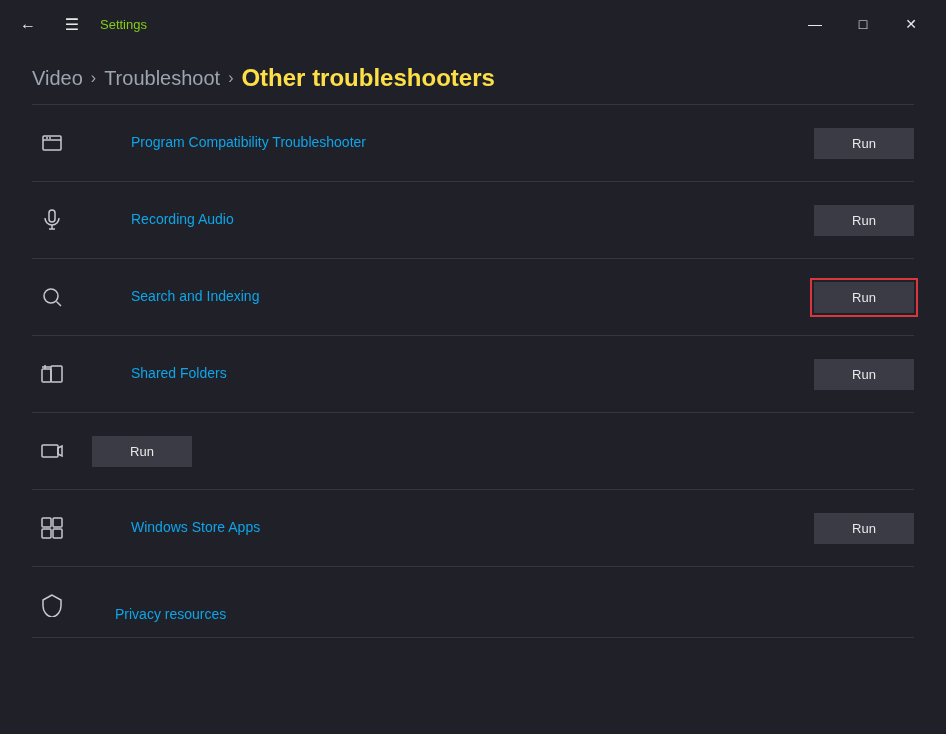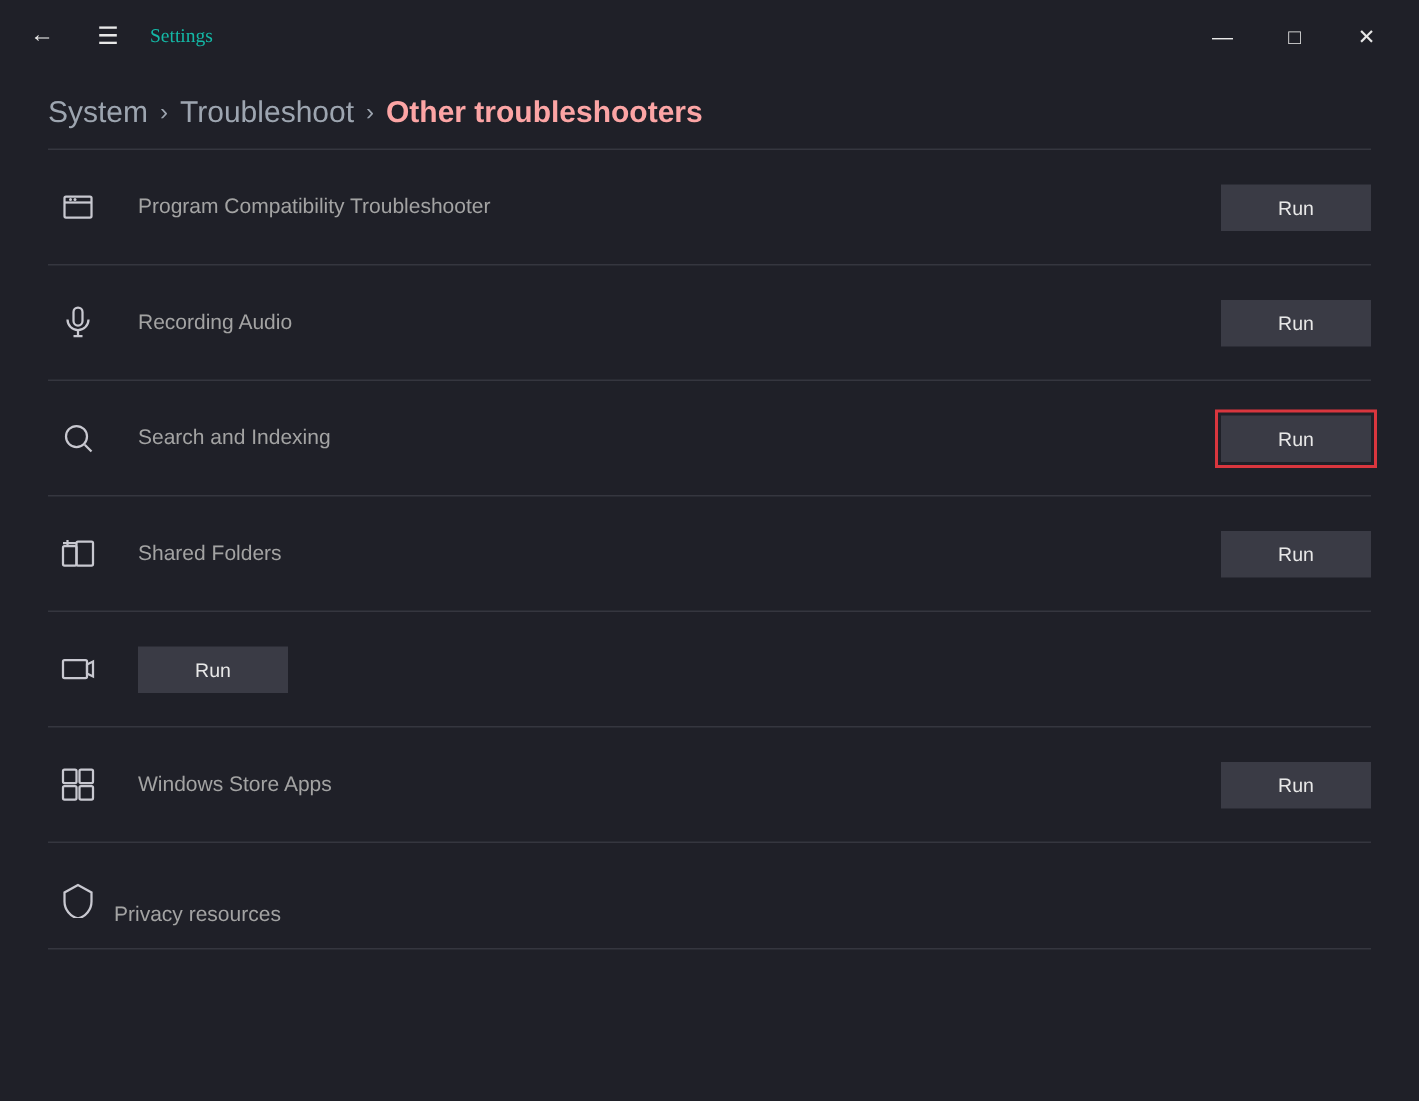--- a/index.html
+++ b/index.html
@@ -34,22 +34,21 @@
       color: #e8e8e8;
       font-size: 14px;
       cursor: pointer;
       display: flex;
       align-items: center;
       justify-content: center;
       border-radius: 4px;
     }
     .title-bar-title {
       font-size: 13px;
-      color: #14b8a6;
-      font-family: Liberation Serif, serif;
+      color: #84cc16;
     }
     .back-btn {
       width: 32px;
       height: 32px;
       background: transparent;
       border: none;
       color: #e8e8e8;
       font-size: 16px;
       cursor: pointer;
       display: flex;
@@ -81,23 +80,23 @@
     }
     .breadcrumb-item {
       color: #9da5b0;
       cursor: pointer;
     }
     .breadcrumb-separator {
       color: #9da5b0;
       font-size: 16px;
     }
     .breadcrumb-current {
-      color: #fca5a5;
+      color: #fde047;
       font-weight: 700;
-      font-size: 20px;
+      font-size: 24px;
     }
 
     
     .divider {
       height: 1px;
       background: #35363f;
       margin: 0 32px;
     }
 
     
@@ -122,22 +121,23 @@
       color: #c8c8d0;
       font-size: 22px;
       flex-shrink: 0;
     }
     .item-text {
       flex: 1;
     }
     .item-title {
       font-size: 14px;
       font-weight: 500;
-      color: #a3a3a3;
+      color: #0ea5e9;
       margin-bottom: 3px;
+      margin-left: 39px;
     }
     .item-desc {
       font-size: 12px;
       color: #9da5b0;
     }
     .run-btn {
       background: #3a3b45;
       border: none;
       color: #e8e8e8;
       font-size: 13px;
@@ -168,21 +168,21 @@
   <button class="menu-btn">☰</button>
   <span class="title-bar-title">Settings</span>
   <div class="title-bar-controls">
     <button class="title-bar-btn">—</button>
     <button class="title-bar-btn">□</button>
     <button class="title-bar-btn close">✕</button>
   </div>
 </div>
 
 <div class="breadcrumb">
-  <span class="breadcrumb-item">System</span>
+  <span class="breadcrumb-item">Video</span>
   <span class="breadcrumb-separator">›</span>
   <span class="breadcrumb-item">Troubleshoot</span>
   <span class="breadcrumb-separator">›</span>
   <span class="breadcrumb-current">Other troubleshooters</span>
 </div>
 
 <div class="divider"></div>
 
 <div class="content">
 

